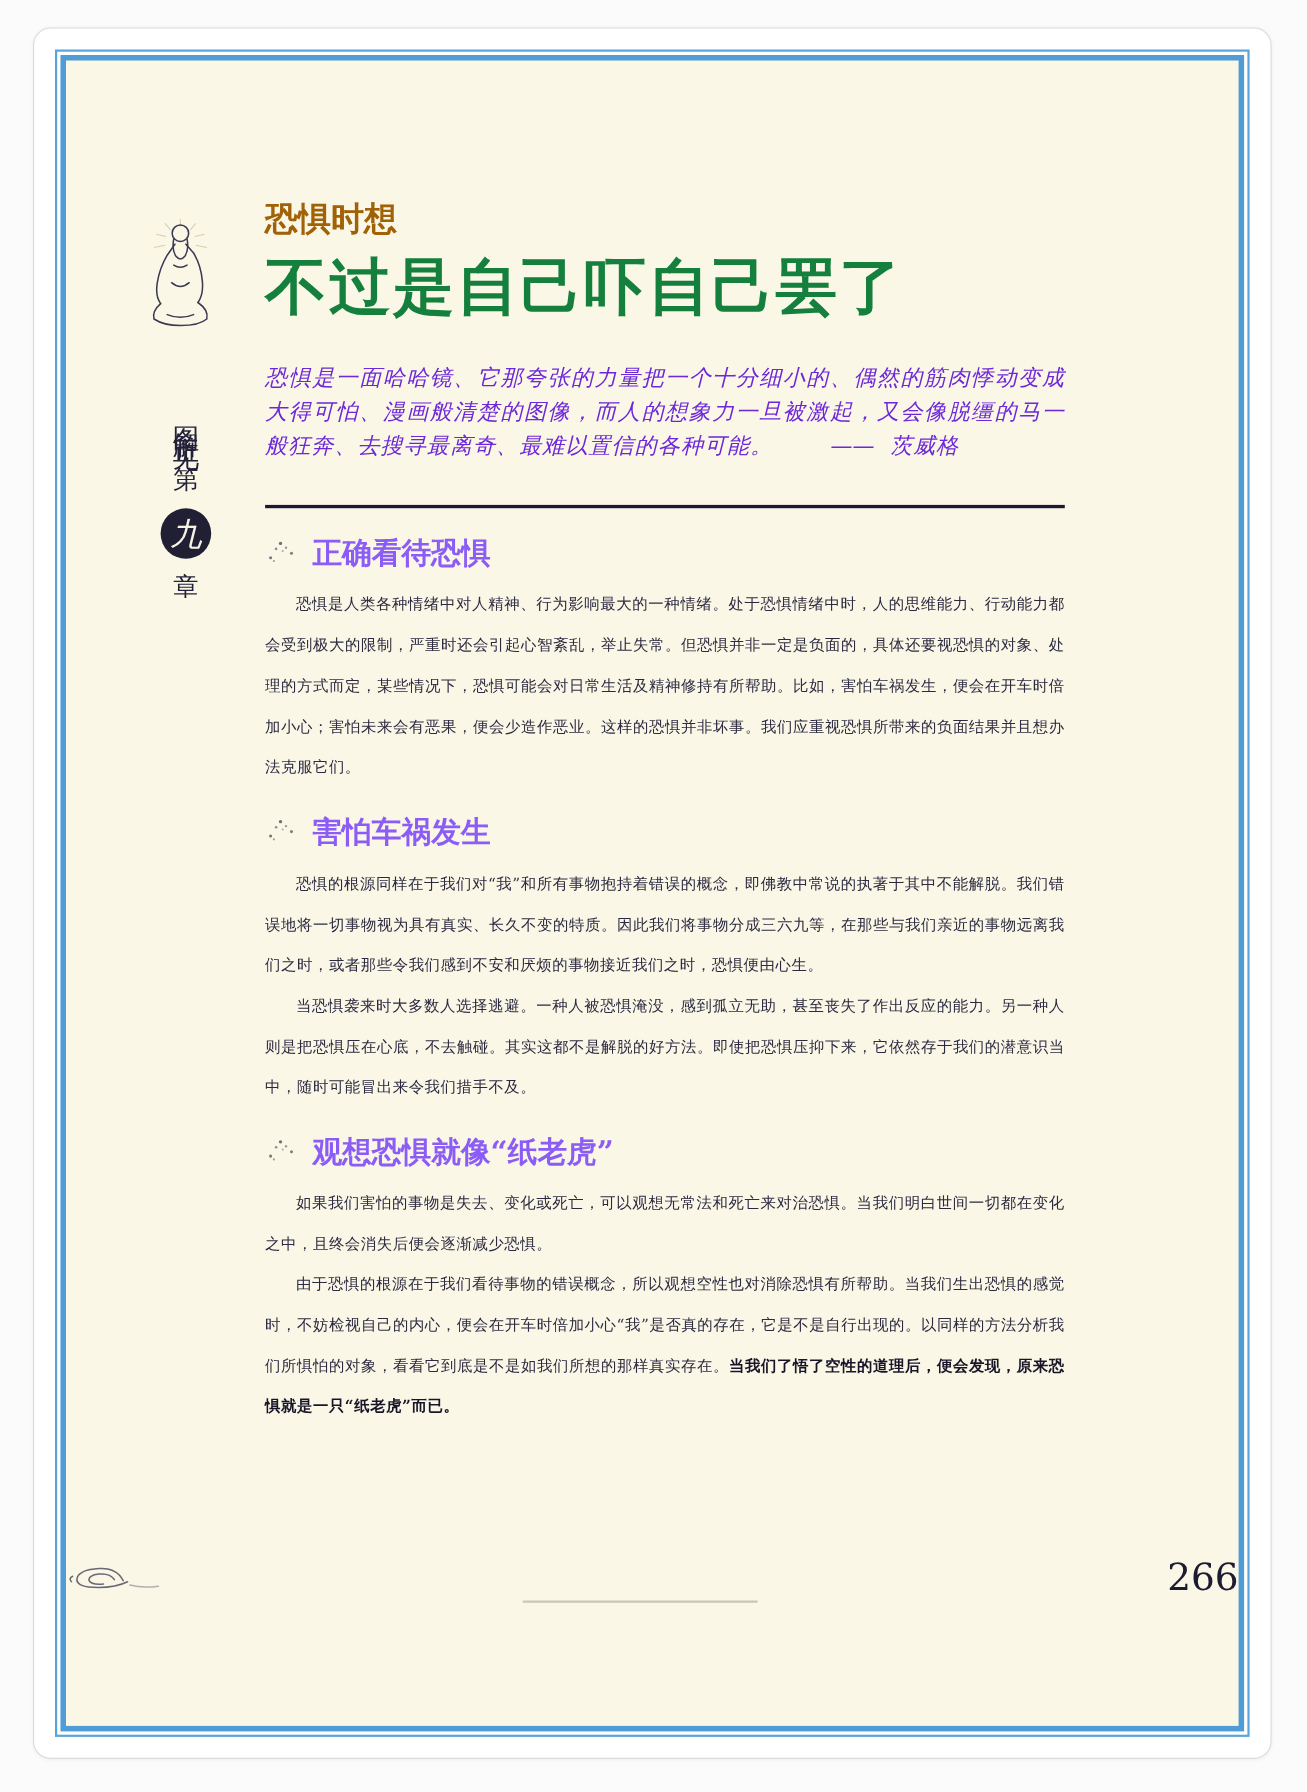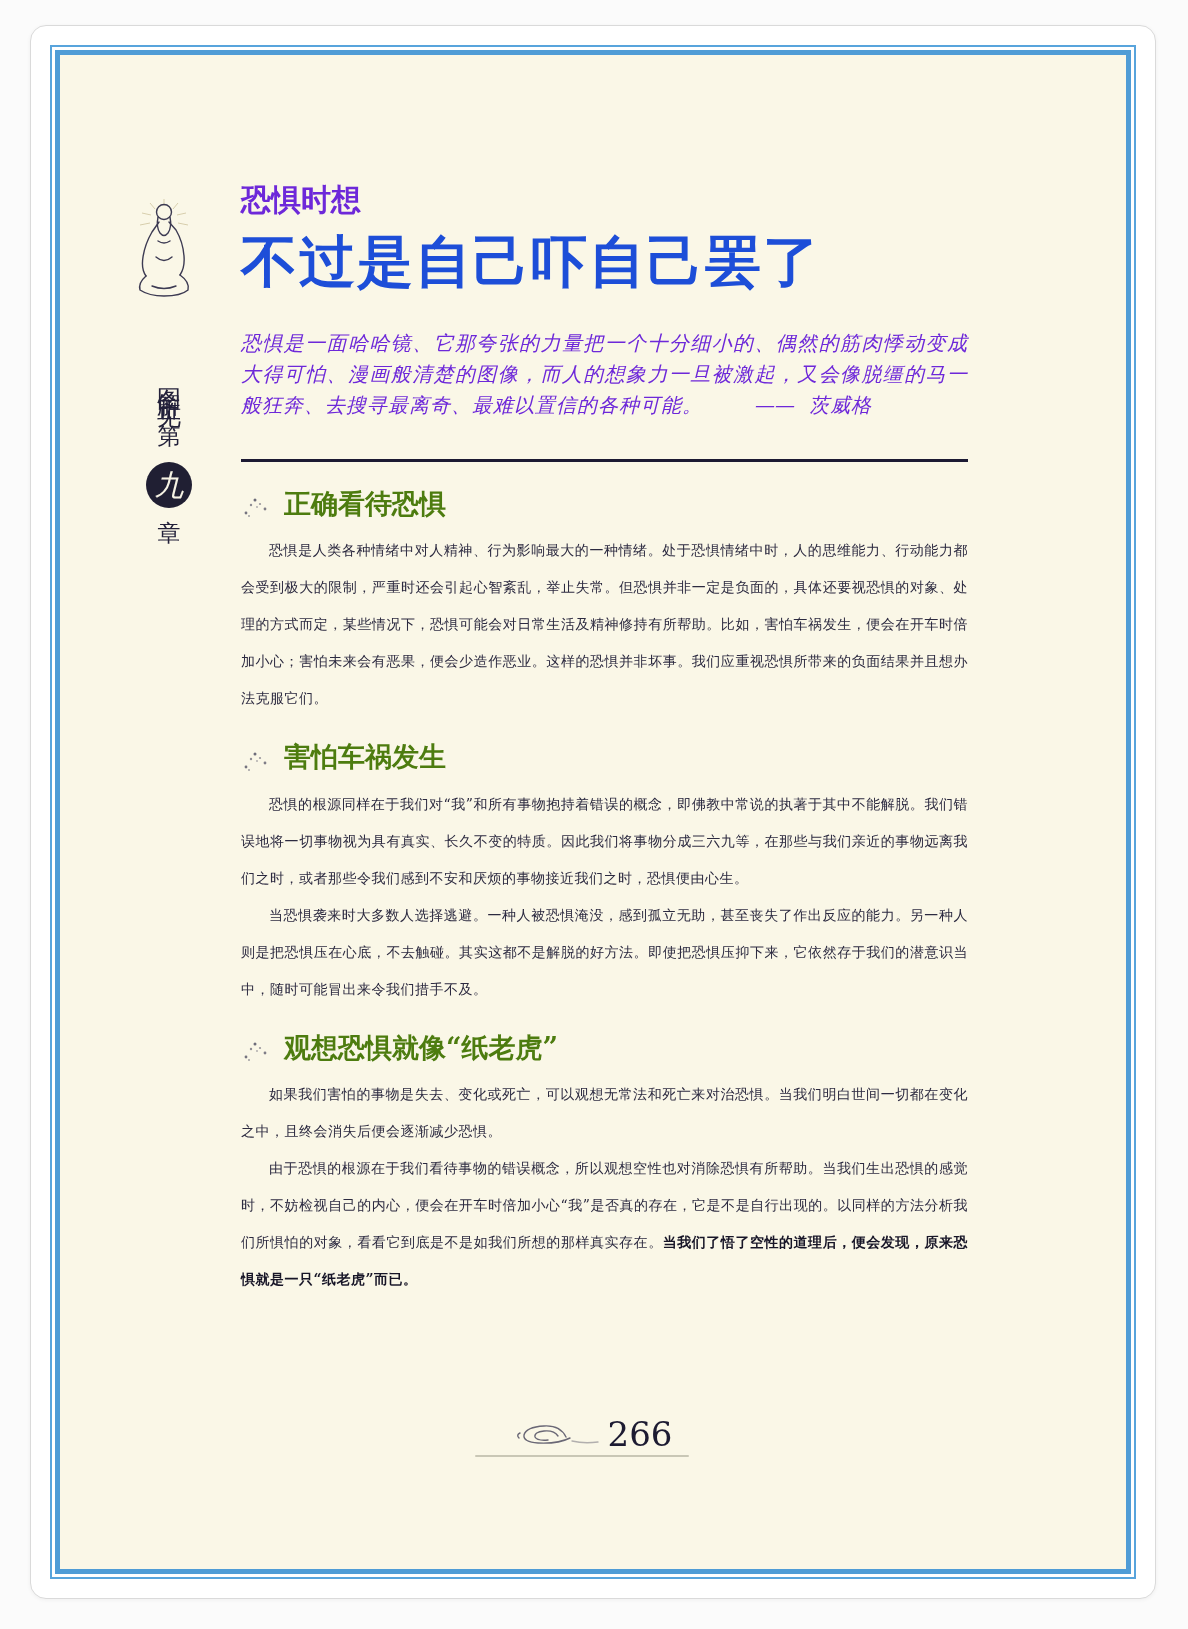--- a/index.html
+++ b/index.html
@@ -44,50 +44,50 @@
   }
   .badge span{
     color:#f6f3e4;font-size:29px;font-style:italic;
     font-family:"DejaVu Serif",serif;line-height:1;
   }
   .side-suffix{margin-top:10px;}
   
   .main{position:absolute;left:181px;top:128px;width:727px;}
   .kicker{
     font-family:"DejaVu Sans","Liberation Sans",sans-serif;
-    font-size:30px;font-weight:bold;color:#6d28d9;line-height:1.1;margin:0 0 10px 0;
+    font-size:30px;font-weight:bold;color:#a16207;line-height:1.1;margin:0 0 10px 0;
   }
   .title{
-    font-size:56px;font-weight:800;color:#1d4ed8;line-height:1.25;
+    font-size:56px;font-weight:800;color:#15803d;line-height:1.25;
     letter-spacing:2px;margin:0 0 32px 0;white-space:nowrap;
   }
   .epigraph{
     font-size:20px;line-height:31px;color:#6d28d9;
     font-style:italic;letter-spacing:1px;text-align:justify;margin:0;
   }
   .epigraph .author-wrap{white-space:nowrap;}
   .epigraph .dash{margin-left:52px;margin-right:14px;letter-spacing:0;}
   .rule{
     height:3px;background:#1c1a33;margin:38px 0 26px 0;border:none;
   }
   .section-heading{
-    display:flex;align-items:flex-end;gap:13px;
-    font-size:27px;font-weight:bold;color:#4d7c0f;
+    display:flex;align-items:flex-start;gap:13px;
+    font-size:27px;font-weight:bold;color:#8b5cf6;
     margin:24px 0 12px 0;line-height:1.2;
   }
   .lotus{flex:0 0 auto;}
   .para{
     font-size:14px;line-height:37px;margin:0;text-align:justify;
     text-indent:2em;color:#2c2a40;letter-spacing:.5px;
   }
   .para b{font-weight:bold;color:#171527;}
   
   .foot{
     position:absolute;left:0;right:0;top:1362px;
-    display:flex;justify-content:center;align-items:flex-end;gap:6px;
+    display:flex;justify-content:space-between;align-items:flex-end;gap:6px;
   }
   .pagenum{
     font-size:34px;color:#1d1b32;font-weight:500;line-height:1;
     font-family:"DejaVu Serif",serif;
   }
   .foot-line{
     position:absolute;left:calc(50% - 118px);top:1400px;width:214px;height:2px;
     background:#8f8c7a;opacity:.45;border-radius:2px;
   }
 </style>

